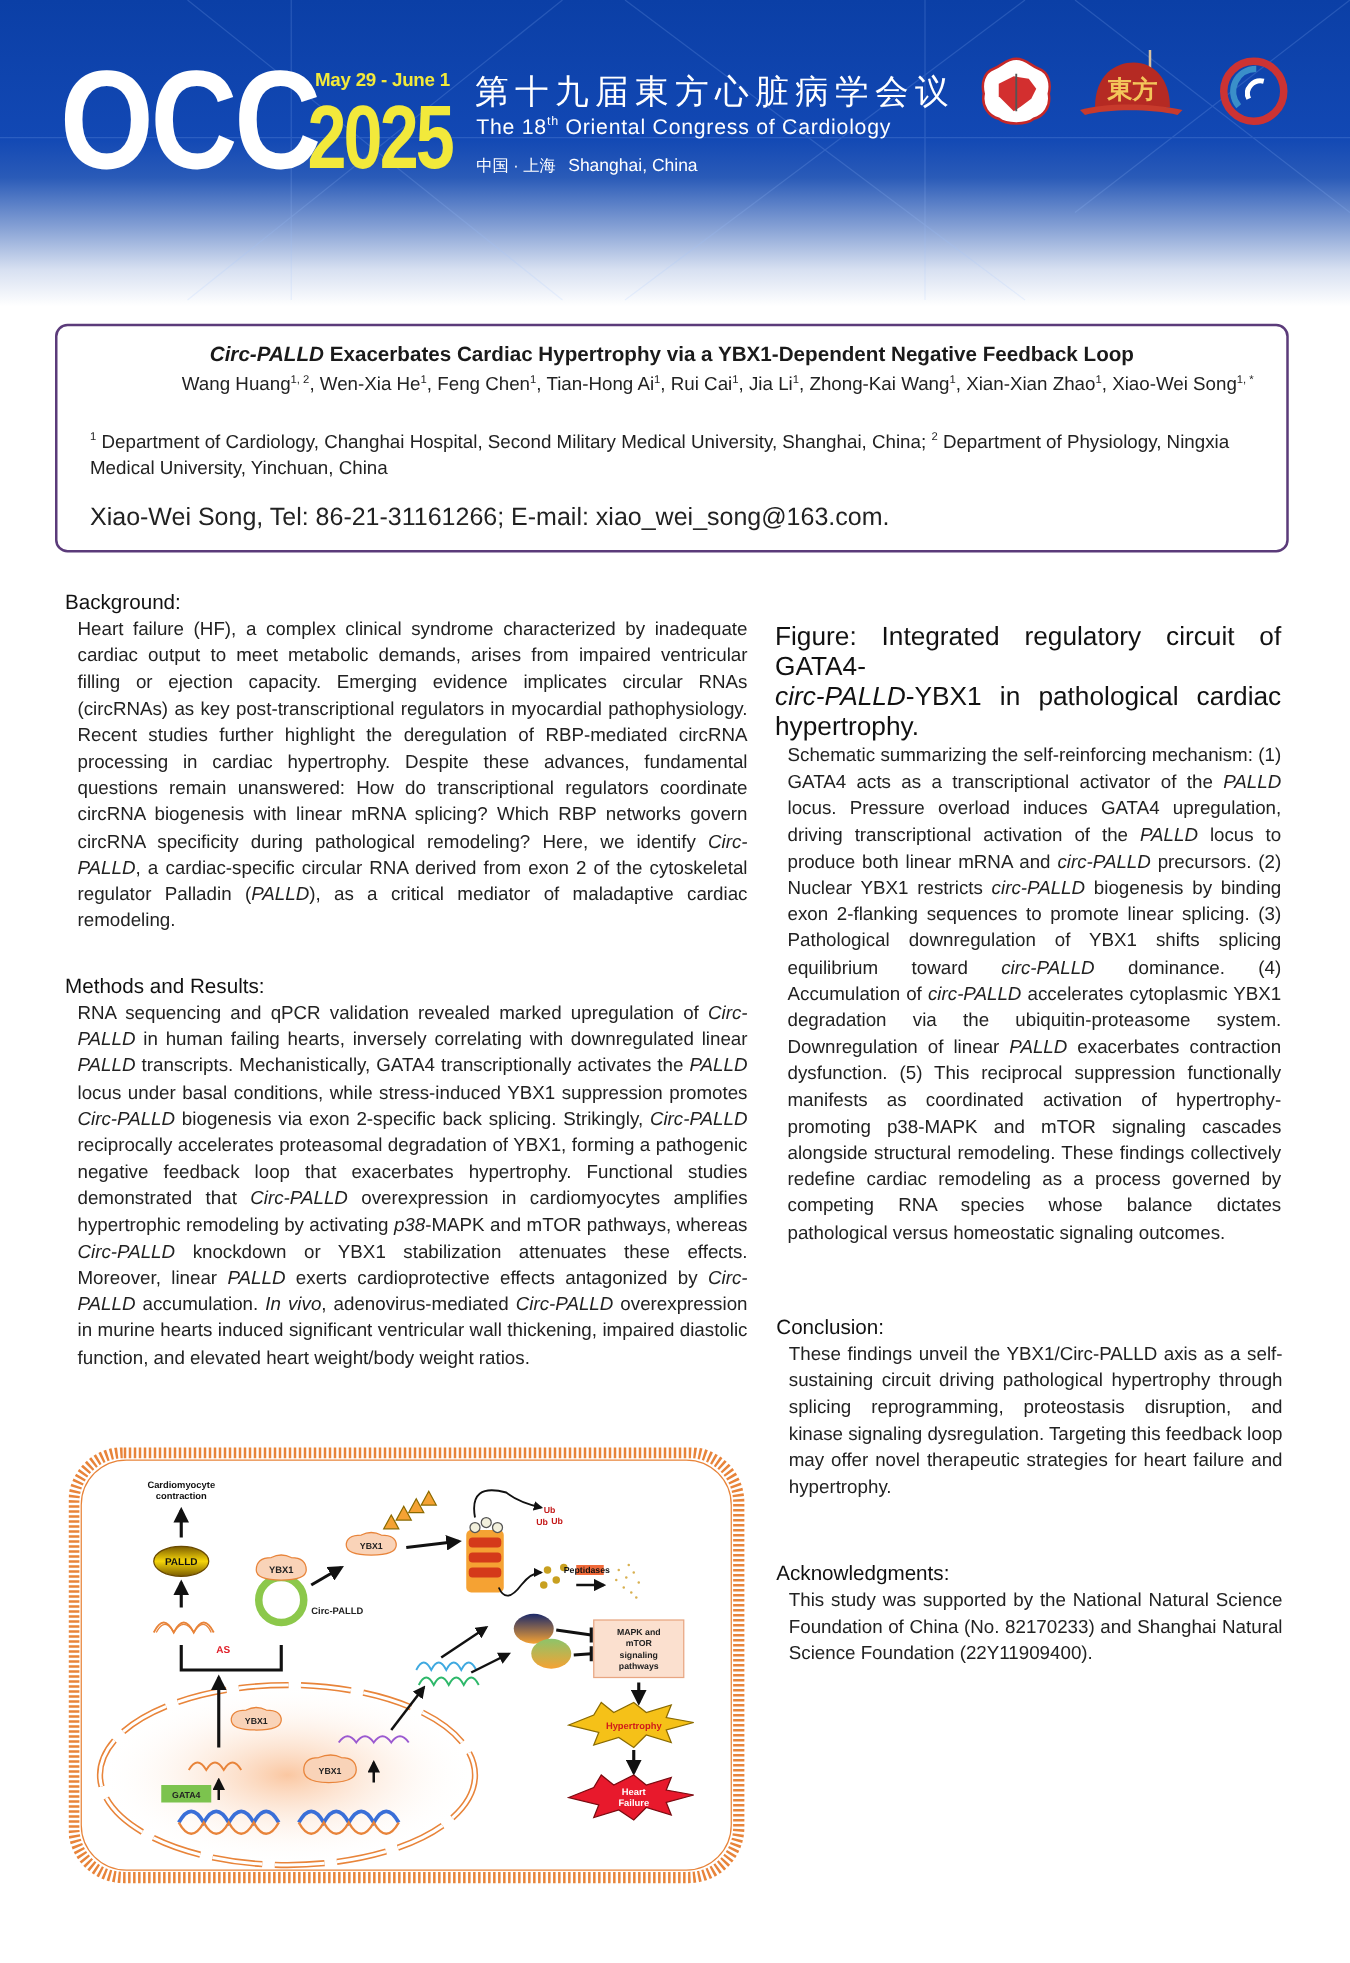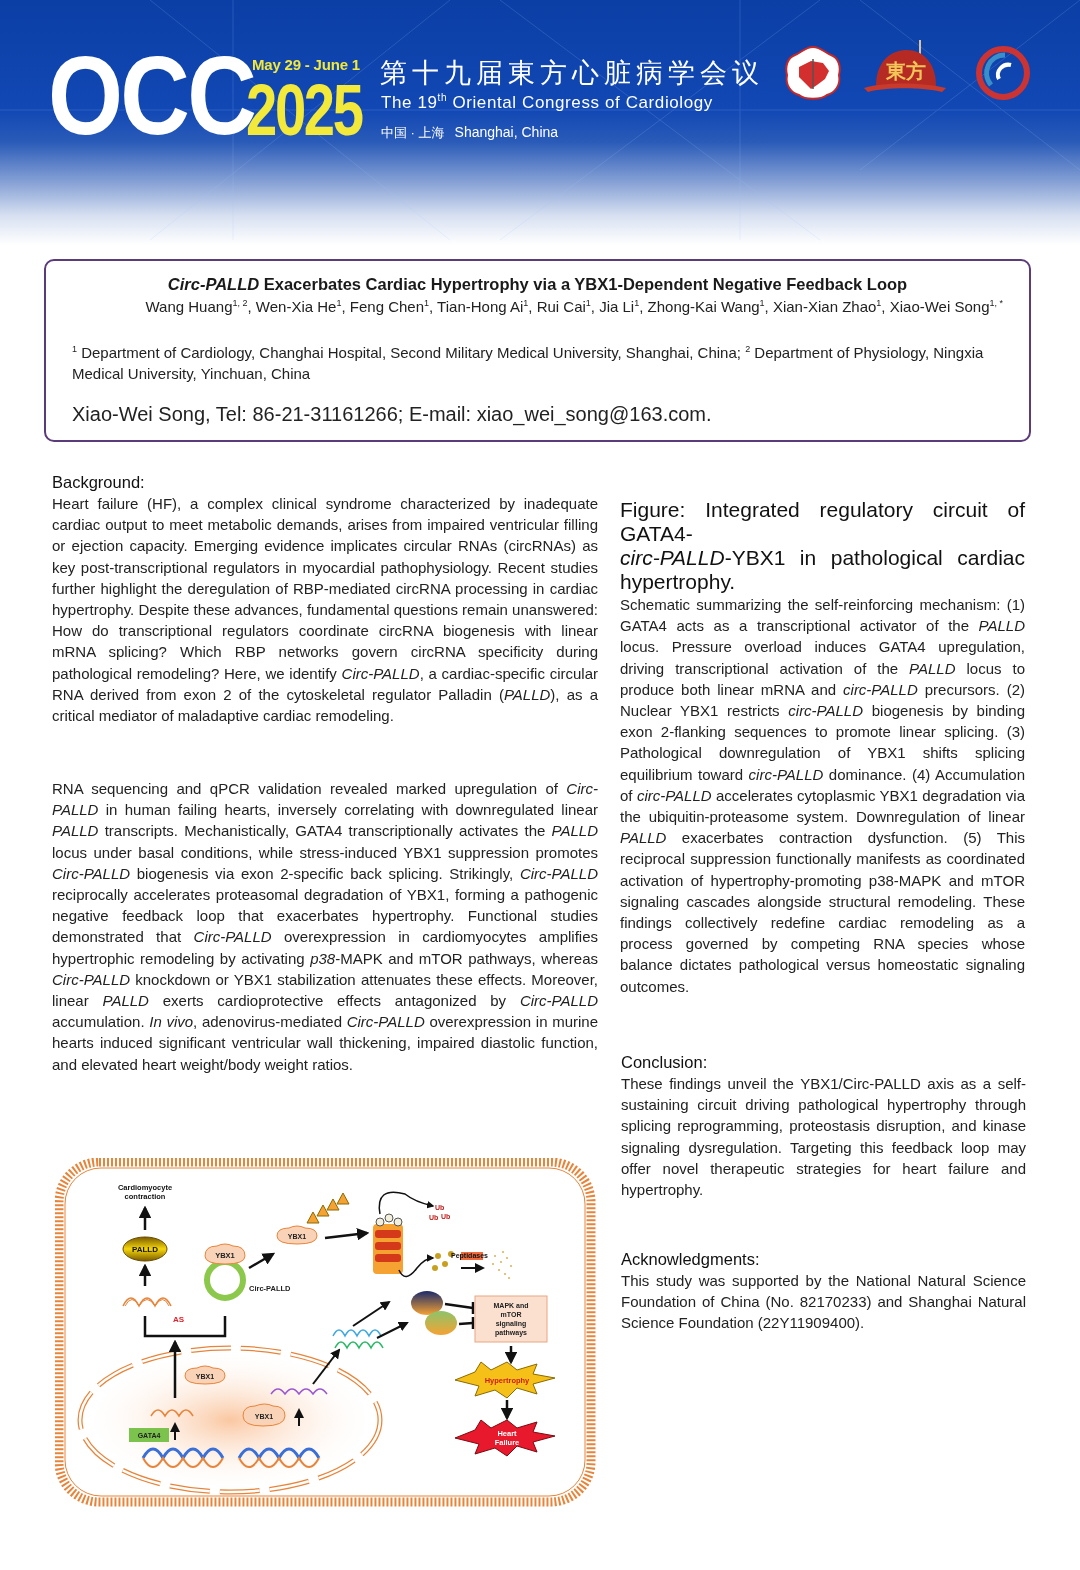--- a/index.html
+++ b/index.html
@@ -68,21 +68,21 @@
   .contact {
     position: absolute; left: 26px; top: 142px; font-size: 20px; color: #222;
   }
 
   
   .section { position: absolute; }
   .section h2 {
     font-size: 16.5px; font-weight: 400; color: #111; line-height: 22px;
   }
   .section p {
-    font-size: 15px; line-height: 21.2px; color: #222; text-align: justify;
+    font-size: 15px; line-height: 21.2px; color: #222; text-align: justify; margin-left: 10px;
   }
   .section p i { font-style: italic; }
 
   .sec-background { left: 52px; top: 471px; width: 546px; }
   .sec-methods { left: 52px; top: 778px; width: 546px; }
   .sec-figure { left: 620px; top: 498px; width: 405px; }
   .sec-figure h2 { font-size: 21px; line-height: 24px; text-align: justify; }
   .sec-conclusion { left: 621px; top: 1051px; width: 405px; }
   .sec-ack { left: 621px; top: 1248px; width: 405px; }
 
@@ -106,21 +106,21 @@
       <line x1="740" y1="0" x2="740" y2="240"></line>
       <line x1="0" y1="110" x2="1080" y2="110"></line>
     </g>
   </svg>
 
   <div class="occ-logo">OCC</div>
   <div class="date-text">May 29 - June 1</div>
   <div class="year-text">2025</div>
 
   <div class="cn-title">第十九届東方心脏病学会议</div>
-  <div class="en-title"><span>The 19</span><sup>th</sup><span> Oriental Congress of Cardiology</span></div>
+  <div class="en-title"><span>The 18</span><sup>th</sup><span> Oriental Congress of Cardiology</span></div>
   <div class="location"><span class="cn">中国 · 上海</span><span>Shanghai, China</span></div>
 
   <svg class="logo logo-1" viewBox="0 0 60 56">
     <path d="M30 2 C38 2 42 8 48 10 C56 13 58 22 56 30 C58 40 52 48 44 50 C38 55 22 55 16 50 C8 48 2 40 4 30 C2 22 4 13 12 10 C18 8 22 2 30 2Z" fill="#ffffff" stroke="#c62828" stroke-width="2"></path>
     <path d="M16 22 L28 16 L40 18 L46 26 L42 34 L34 40 L28 44 L22 38 L16 32Z" fill="#d32f2f"></path>
     <line x1="30" y1="14" x2="30" y2="44" stroke="#555" stroke-width="1.5"></line>
   </svg>
   <svg class="logo logo-2" viewBox="0 0 86 60">
     <line x1="58" y1="0" x2="58" y2="20" stroke="#d8c2a0" stroke-width="2"></line>
     <path d="M14 46 C14 20 30 10 45 10 C60 10 74 22 74 46Z" fill="#b52a23"></path>
@@ -150,20 +150,21 @@
   <div class="affil"><sup>1</sup><span> Department of Cardiology, Changhai Hospital, Second Military Medical University, Shanghai, China; </span><sup>2</sup><span> Department of Physiology, Ningxia Medical University, Yinchuan, China</span></div>
   <div class="contact">Xiao-Wei Song, Tel: 86-21-31161266; E-mail: xiao_wei_song@163.com.</div>
 </div>
 
 <div class="section sec-background">
   <h2>Background:</h2>
   <p><span>Heart failure (HF), a complex clinical syndrome characterized by inadequate cardiac output to meet metabolic demands, arises from impaired ventricular filling or ejection capacity. Emerging evidence implicates circular RNAs (circRNAs) as key post-transcriptional regulators in myocardial pathophysiology. Recent studies further highlight the deregulation of RBP-mediated circRNA processing in cardiac hypertrophy. Despite these advances, fundamental questions remain unanswered: How do transcriptional regulators coordinate circRNA biogenesis with linear mRNA splicing? Which RBP networks govern circRNA specificity during pathological remodeling? Here, we identify </span><i>Circ-PALLD</i><span>, a cardiac-specific circular RNA derived from exon 2 of the cytoskeletal regulator Palladin (</span><i>PALLD</i><span>), as a critical mediator of maladaptive cardiac remodeling.</span></p>
 </div>
 
 <div class="section sec-methods">
+  <h2>Methods and Results:</h2>
   <p><span>RNA sequencing and qPCR validation revealed marked upregulation of </span><i>Circ-PALLD</i><span> in human failing hearts, inversely correlating with downregulated linear </span><i>PALLD</i><span> transcripts. Mechanistically, GATA4 transcriptionally activates the </span><i>PALLD</i><span> locus under basal conditions, while stress-induced YBX1 suppression promotes </span><i>Circ-PALLD</i><span> biogenesis via exon 2-specific back splicing. Strikingly, </span><i>Circ-PALLD</i><span> reciprocally accelerates proteasomal degradation of YBX1, forming a pathogenic negative feedback loop that exacerbates hypertrophy. Functional studies demonstrated that </span><i>Circ-PALLD</i><span> overexpression in cardiomyocytes amplifies hypertrophic remodeling by activating </span><i>p38</i><span>-MAPK and mTOR pathways, whereas </span><i>Circ-PALLD</i><span> knockdown or YBX1 stabilization attenuates these effects. Moreover, linear </span><i>PALLD</i><span> exerts cardioprotective effects antagonized by </span><i>Circ-PALLD</i><span> accumulation. </span><i>In vivo</i><span>, adenovirus-mediated </span><i>Circ-PALLD</i><span> overexpression in murine hearts induced significant ventricular wall thickening, impaired diastolic function, and elevated heart weight/body weight ratios.</span></p>
 </div>
 
 <div class="section sec-figure">
   <h2><span>Figure: Integrated regulatory circuit of GATA4-</span><br><i>circ-PALLD</i><span>-YBX1 in pathological cardiac hypertrophy.</span></h2>
   <p><span>Schematic summarizing the self-reinforcing mechanism: (1) GATA4 acts as a transcriptional activator of the </span><i>PALLD</i><span> locus. Pressure overload induces GATA4 upregulation, driving transcriptional activation of the </span><i>PALLD</i><span> locus to produce both linear mRNA and </span><i>circ-PALLD</i><span> precursors. (2) Nuclear YBX1 restricts </span><i>circ-PALLD</i><span> biogenesis by binding exon 2-flanking sequences to promote linear splicing. (3) Pathological downregulation of YBX1 shifts splicing equilibrium toward </span><i>circ-PALLD</i><span> dominance. (4) Accumulation of </span><i>circ-PALLD</i><span> accelerates cytoplasmic YBX1 degradation via the ubiquitin-proteasome system. Downregulation of linear </span><i>PALLD</i><span> exacerbates contraction dysfunction. (5) This reciprocal suppression functionally manifests as coordinated activation of hypertrophy-promoting p38-MAPK and mTOR signaling cascades alongside structural remodeling. These findings collectively redefine cardiac remodeling as a process governed by competing RNA species whose balance dictates pathological versus homeostatic signaling outcomes.</span></p>
 </div>
 
 <div class="section sec-conclusion">
   <h2>Conclusion:</h2>

